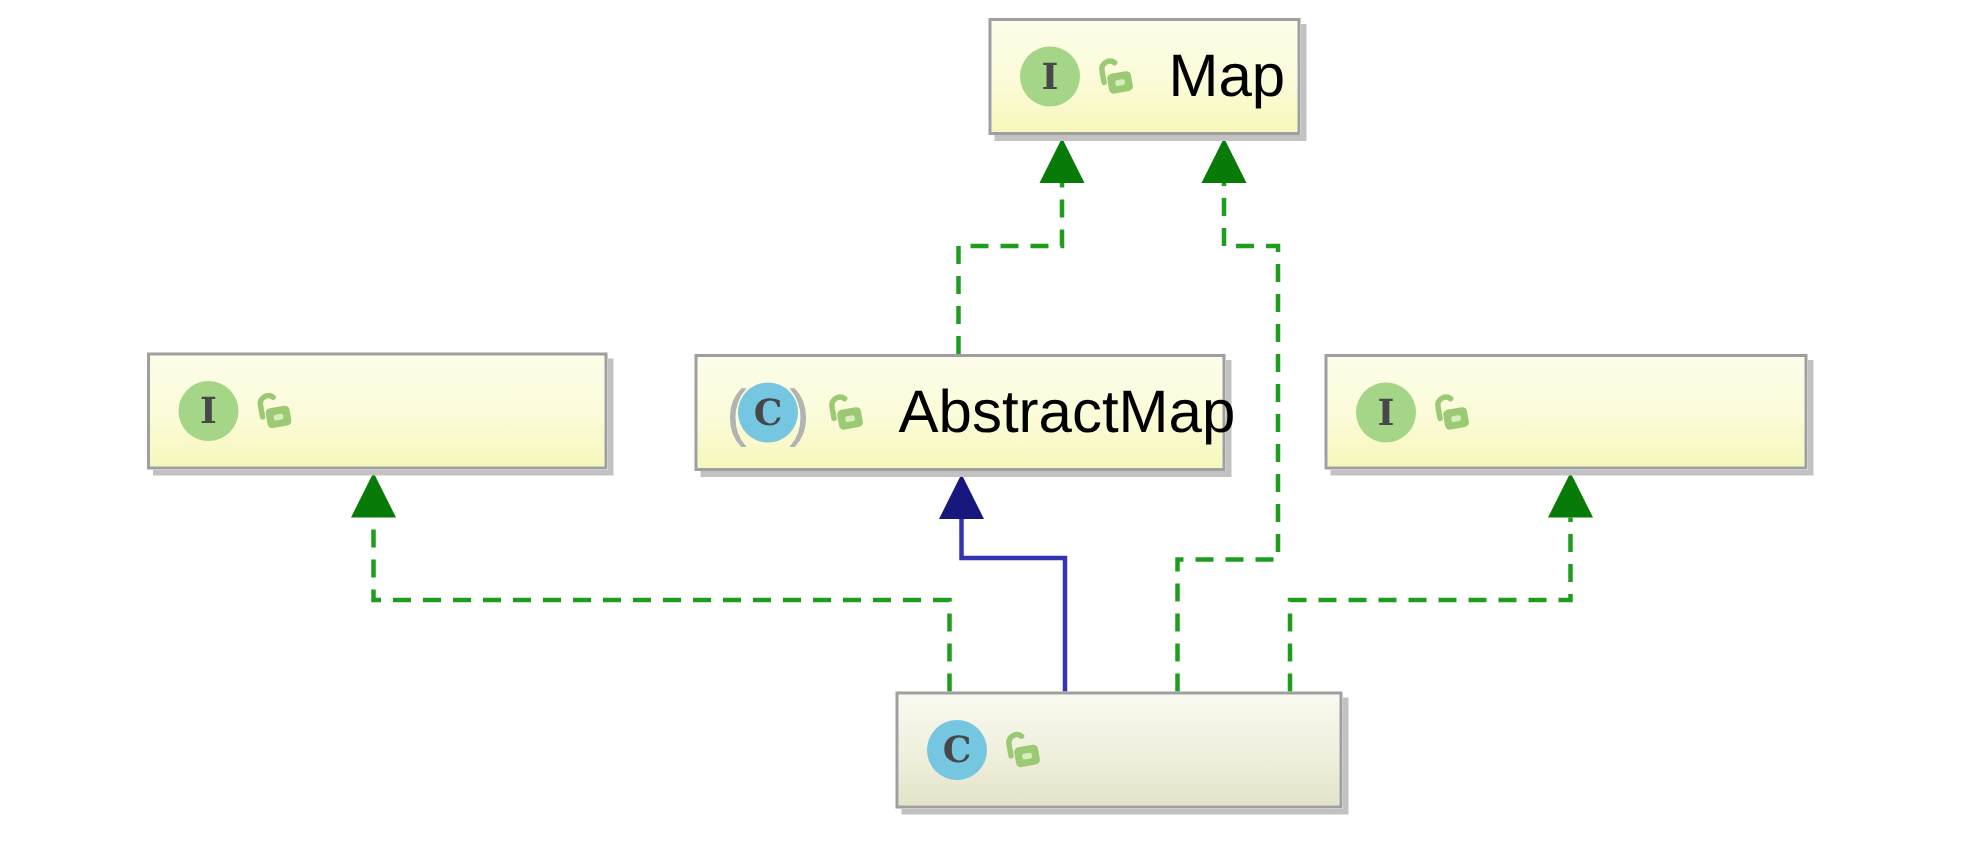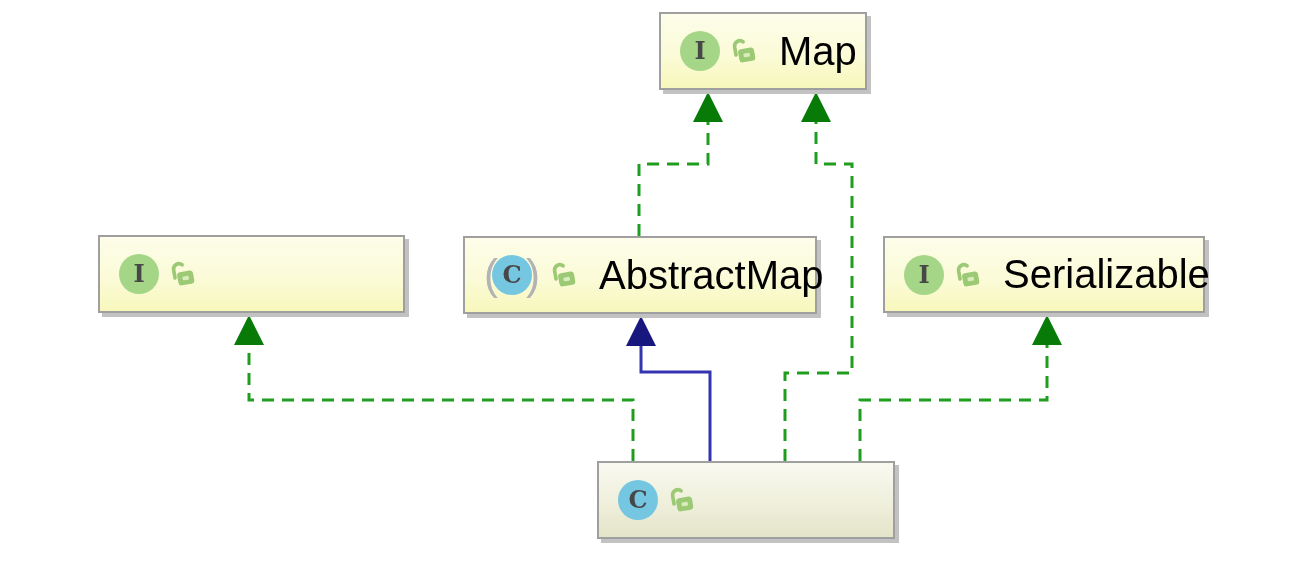--- a/index.html
+++ b/index.html
@@ -155,21 +155,20 @@
     <span class="label">AbstractMap</span>
   </div>
 
   <div class="node node-serializable">
     <span class="type-icon iface">
       <span>I</span>
     </span>
     <svg class="lock" viewBox="0 0 28 28">
         <use href="#lock-shape"></use>
       </svg>
-    <span class="label">Serializable</span>
   </div>
 
   <div class="node node-hashmap">
     <span class="type-icon cls">
       <span>C</span>
     </span>
     <svg class="lock" viewBox="0 0 28 28">
         <use href="#lock-shape"></use>
       </svg>
   </div>

